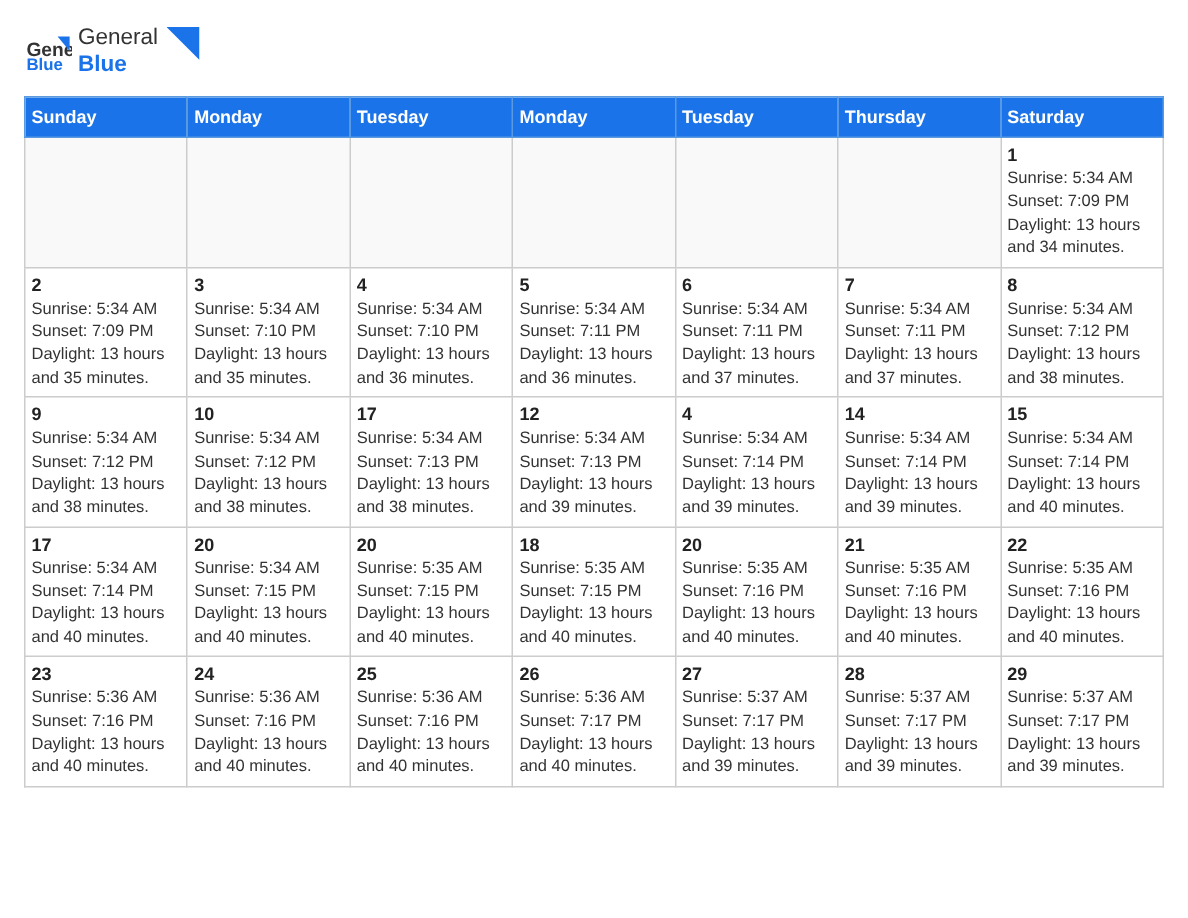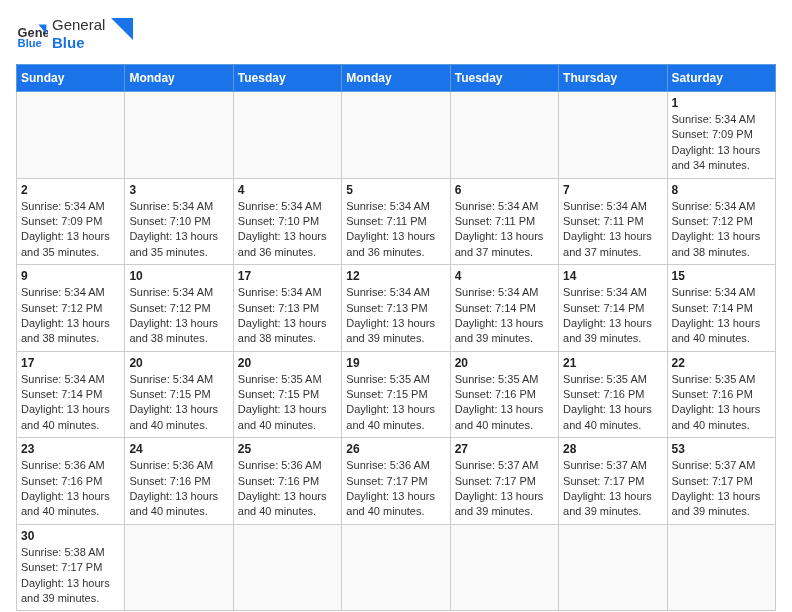--- a/index.html
+++ b/index.html
@@ -193,21 +193,21 @@
       </td>
         <td>
         <span class="day-number">20</span>
         <div class="day-info">Sunrise: 5:34 AM<br>Sunset: 7:15 PM<br>Daylight: 13 hours and 40 minutes.</div>
       </td>
         <td>
         <span class="day-number">20</span>
         <div class="day-info">Sunrise: 5:35 AM<br>Sunset: 7:15 PM<br>Daylight: 13 hours and 40 minutes.</div>
       </td>
         <td>
-        <span class="day-number">19</span>
+        <span class="day-number">18</span>
         <div class="day-info">Sunrise: 5:35 AM<br>Sunset: 7:15 PM<br>Daylight: 13 hours and 40 minutes.</div>
       </td>
         <td>
         <span class="day-number">20</span>
         <div class="day-info">Sunrise: 5:35 AM<br>Sunset: 7:16 PM<br>Daylight: 13 hours and 40 minutes.</div>
       </td>
         <td>
         <span class="day-number">21</span>
         <div class="day-info">Sunrise: 5:35 AM<br>Sunset: 7:16 PM<br>Daylight: 13 hours and 40 minutes.</div>
       </td>
@@ -235,30 +235,18 @@
       </td>
         <td>
         <span class="day-number">27</span>
         <div class="day-info">Sunrise: 5:37 AM<br>Sunset: 7:17 PM<br>Daylight: 13 hours and 39 minutes.</div>
       </td>
         <td>
         <span class="day-number">28</span>
         <div class="day-info">Sunrise: 5:37 AM<br>Sunset: 7:17 PM<br>Daylight: 13 hours and 39 minutes.</div>
       </td>
         <td>
-        <span class="day-number">53</span>
+        <span class="day-number">29</span>
         <div class="day-info">Sunrise: 5:37 AM<br>Sunset: 7:17 PM<br>Daylight: 13 hours and 39 minutes.</div>
       </td>
-      </tr>
-      <tr>
-        <td>
-        <span class="day-number">30</span>
-        <div class="day-info">Sunrise: 5:38 AM<br>Sunset: 7:17 PM<br>Daylight: 13 hours and 39 minutes.</div>
-      </td>
-        <td class="empty-cell"></td>
-        <td class="empty-cell"></td>
-        <td class="empty-cell"></td>
-        <td class="empty-cell"></td>
-        <td class="empty-cell"></td>
-        <td class="empty-cell"></td>
       </tr>
     </tbody>
 </table>
 
 </body></html>

